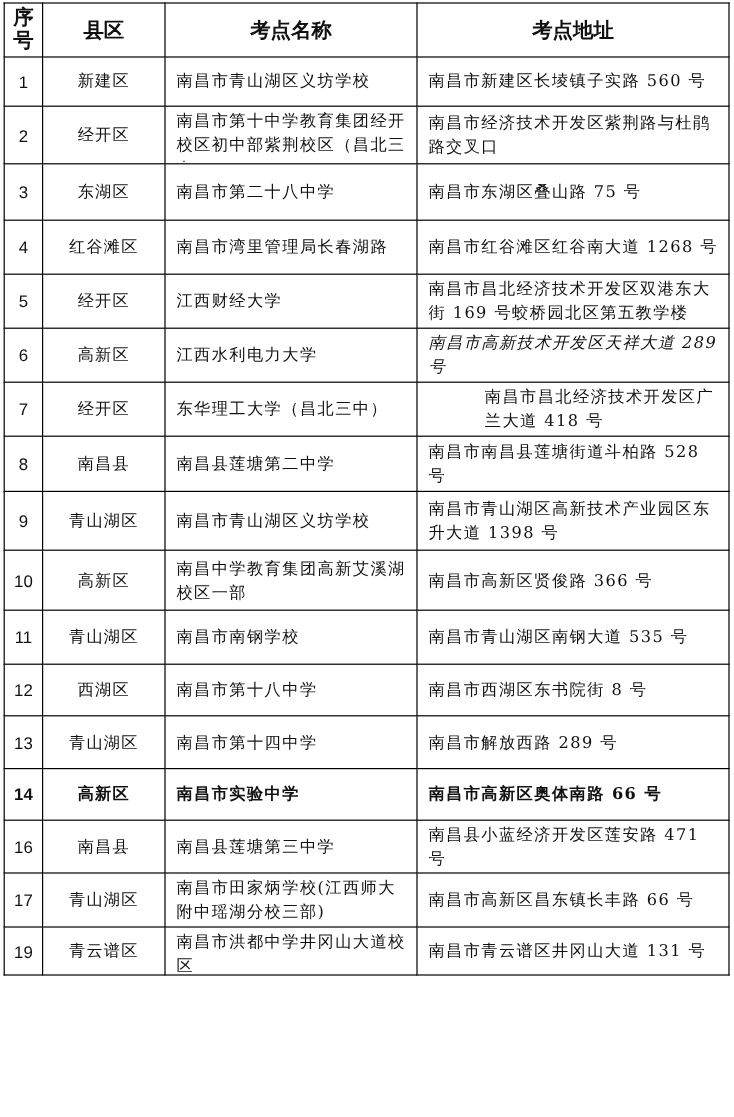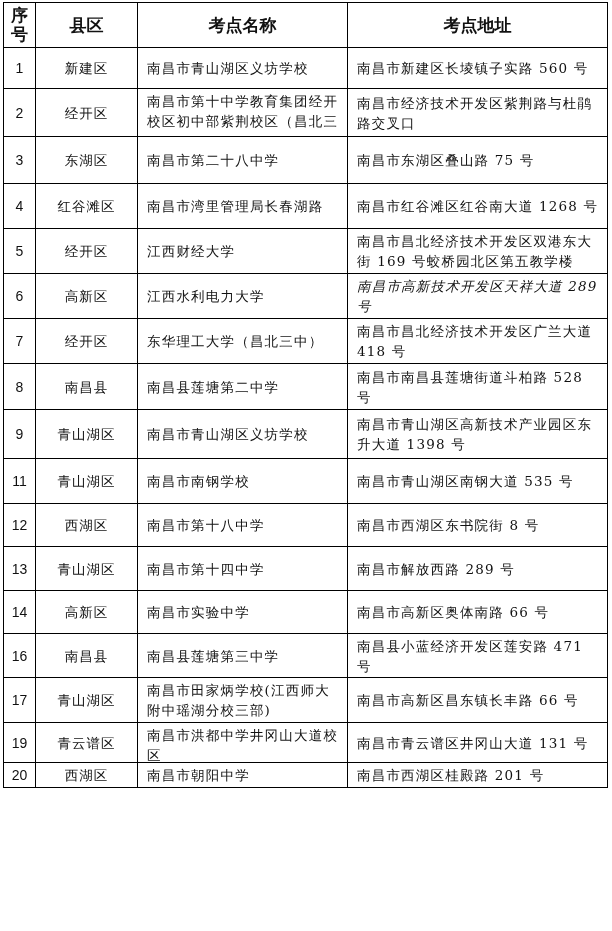--- a/index.html
+++ b/index.html
@@ -138,21 +138,21 @@
         <td class="seq">
           <span class="clip" style="max-height: 41px;">7</span>
         </td>
         <td class="county">
           <span class="clip" style="max-height: 41px;">经开区</span>
         </td>
         <td class="name">
           <span class="clip" style="max-height: 41px;">东华理工大学（昌北三中）</span>
         </td>
         <td class="addr">
-          <span class="clip" style="max-height: 41px;">南昌市昌北经济技术开发区广兰大道 418 号</span>
+          <span class="clip" style="max-height: 41px; margin-left: 47px;">南昌市昌北经济技术开发区广兰大道 418 号</span>
         </td>
       </tr>
       <tr style="height: 46px;">
         <td class="seq">
           <span class="clip" style="max-height: 42px;">8</span>
         </td>
         <td class="county">
           <span class="clip" style="max-height: 42px;">南昌县</span>
         </td>
         <td class="name">
@@ -169,20 +169,34 @@
         <td class="county">
           <span class="clip" style="max-height: 45px;">青山湖区</span>
         </td>
         <td class="name">
           <span class="clip" style="max-height: 45px;">南昌市青山湖区义坊学校</span>
         </td>
         <td class="addr">
           <span class="clip" style="max-height: 45px;">南昌市青山湖区高新技术产业园区东升大道 1398 号</span>
         </td>
       </tr>
+      <tr style="height: 50px;">
+        <td class="seq">
+          <span class="clip" style="max-height: 46px;">10</span>
+        </td>
+        <td class="county">
+          <span class="clip" style="max-height: 46px;">高新区</span>
+        </td>
+        <td class="name">
+          <span class="clip" style="max-height: 46px;">南昌中学教育集团高新艾溪湖校区一部</span>
+        </td>
+        <td class="addr">
+          <span class="clip" style="max-height: 46px;">南昌市高新区贤俊路 366 号</span>
+        </td>
+      </tr>
       <tr style="height: 45px;">
         <td class="seq">
           <span class="clip" style="max-height: 41px;">11</span>
         </td>
         <td class="county">
           <span class="clip" style="max-height: 41px;">青山湖区</span>
         </td>
         <td class="name">
           <span class="clip" style="max-height: 41px;">南昌市南钢学校</span>
         </td>
@@ -211,21 +225,21 @@
         <td class="county">
           <span class="clip" style="max-height: 40px;">青山湖区</span>
         </td>
         <td class="name">
           <span class="clip" style="max-height: 40px;">南昌市第十四中学</span>
         </td>
         <td class="addr">
           <span class="clip" style="max-height: 40px;">南昌市解放西路 289 号</span>
         </td>
       </tr>
-      <tr style="height: 43px;">
+      <tr style="height: 43px; font-weight: bold;">
         <td class="seq">
           <span class="clip" style="max-height: 39px;">14</span>
         </td>
         <td class="county">
           <span class="clip" style="max-height: 39px;">高新区</span>
         </td>
         <td class="name">
           <span class="clip" style="max-height: 39px;">南昌市实验中学</span>
         </td>
         <td class="addr">
@@ -265,30 +279,16 @@
           <span class="clip" style="max-height: 36px;">19</span>
         </td>
         <td class="county">
           <span class="clip" style="max-height: 36px;">青云谱区</span>
         </td>
         <td class="name">
           <span class="clip" style="max-height: 36px;">南昌市洪都中学井冈山大道校区</span>
         </td>
         <td class="addr">
           <span class="clip" style="max-height: 36px;">南昌市青云谱区井冈山大道 131 号</span>
-        </td>
-      </tr>
-      <tr style="height: 25px;">
-        <td class="seq">
-          <span class="clip" style="max-height: 21px;">20</span>
-        </td>
-        <td class="county">
-          <span class="clip" style="max-height: 21px;">西湖区</span>
-        </td>
-        <td class="name">
-          <span class="clip" style="max-height: 21px;">南昌市朝阳中学</span>
-        </td>
-        <td class="addr">
-          <span class="clip" style="max-height: 21px;">南昌市西湖区桂殿路 201 号</span>
         </td>
       </tr>
     </tbody>
 </table>
 
 </body></html>

